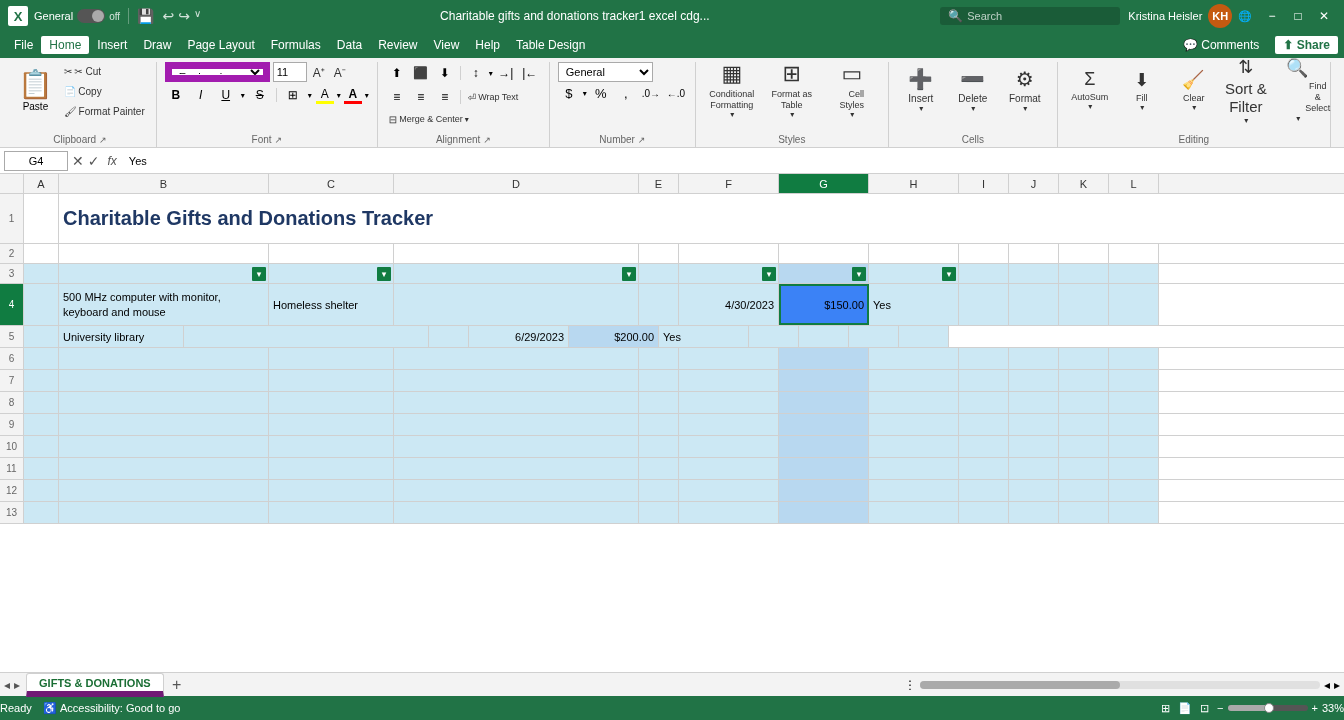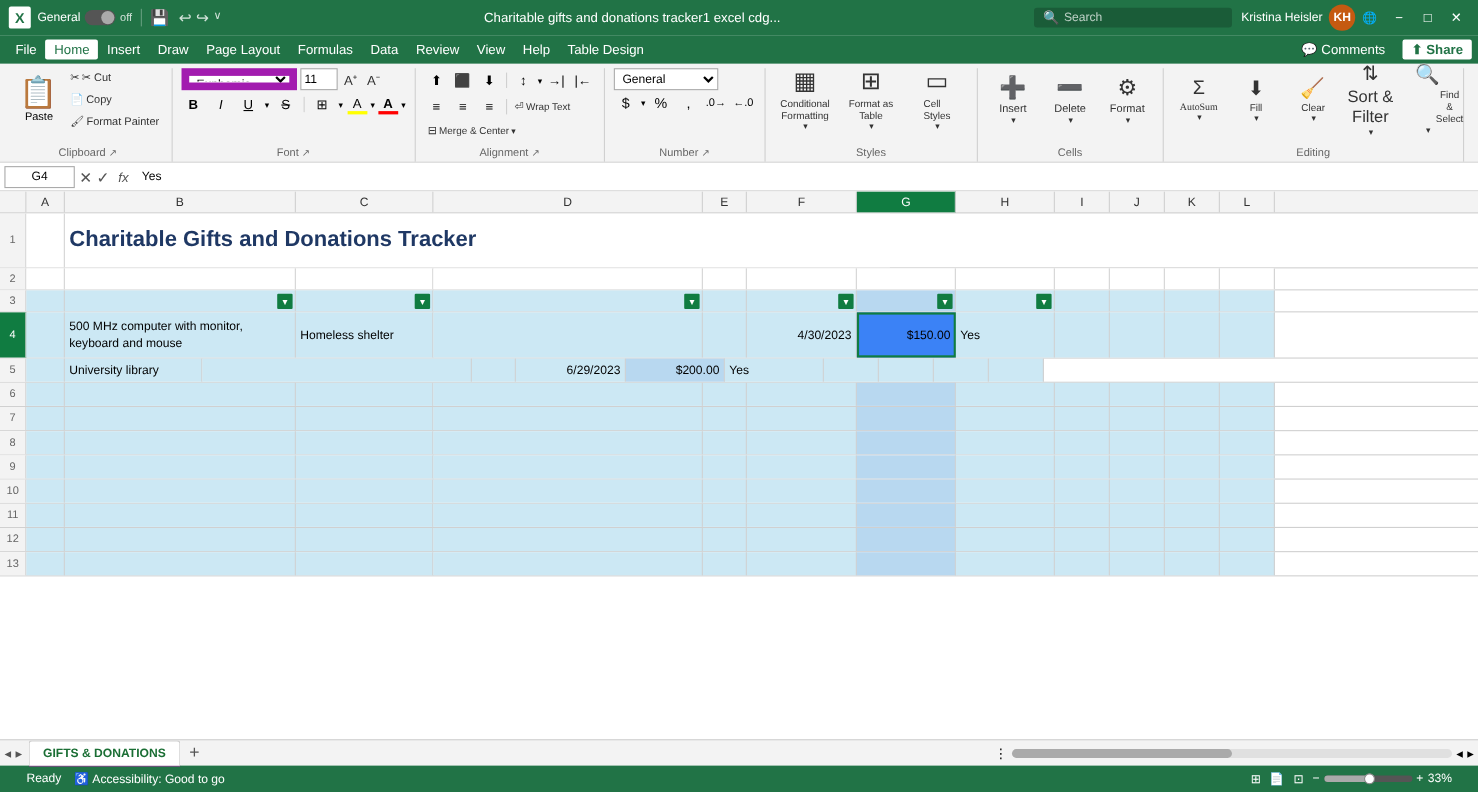--- a/index.html
+++ b/index.html
@@ -284,37 +284,37 @@
     }
     .sheet-tab {
       padding: 0 12px; cursor: pointer; font-size: 11px;
       border: 1px solid #d0d0d0; border-bottom: none;
       display: flex; align-items: center;
       border-radius: 3px 3px 0 0;
       background: #d6f0e0;
       color: #1a6e34;
       font-weight: 600;
     }
-    .sheet-tab.active { background: white; border-bottom: 1px solid #701a75; margin-bottom: -1px; }
+    .sheet-tab.active { background: white; border-bottom: 6px solid #701a75; margin-bottom: -1px; }
     .add-sheet-btn {
       width: 22px; display: flex; align-items: center; justify-content: center;
       cursor: pointer; font-size: 16px; color: #555;
     }
     .tab-nav { display: flex; align-items: center; gap: 4px; margin-right: 4px; }
     .tab-nav span { cursor: pointer; font-size: 12px; color: #555; }
     .tab-right { margin-left: auto; display: flex; align-items: center; gap: 4px; }
 
     
     #status-bar {
       height: 24px;
       background: #217346;
       color: white;
       display: flex;
       align-items: center;
-      padding: 0 24px;
+      padding: 0 0;
       font-size: 11px;
       gap: 12px;
     }
     #status-bar .status-right { margin-left: auto; display: flex; align-items: center; gap: 8px; }
     #status-bar .zoom-area { display: flex; align-items: center; gap: 4px; }
 
     
     .wrap { white-space: normal; line-height: 1.3; }
 
     
@@ -495,21 +495,21 @@
         <span style="font-size:9px;text-align:center;line-height:1.2;">Conditional<br>Formatting</span>
         <span class="dropdown-arrow">▾</span>
       </div>
       <div class="styles-big-btn">
         <div class="icon">⊞</div>
         <span style="font-size:9px;text-align:center;line-height:1.2;">Format as<br>Table</span>
         <span class="dropdown-arrow">▾</span>
       </div>
       <div class="styles-big-btn">
         <div class="icon">▭</div>
-        <span style="font-size:9px;text-align:left;line-height:1.2;">Cell<br>Styles</span>
+        <span style="font-size:9px;text-align:right;line-height:1.2;">Cell<br>Styles</span>
         <span class="dropdown-arrow">▾</span>
       </div>
     </div>
     <div class="ribbon-group-label">Styles</div>
   </div>
 
   <div class="ribbon-group">
     <div style="display:flex;gap:4px;">
       <div class="cells-btn">
         <div class="icon">➕</div>
@@ -527,21 +527,21 @@
         <span class="dropdown-arrow">▾</span>
       </div>
     </div>
     <div class="ribbon-group-label">Cells</div>
   </div>
 
   <div class="ribbon-group">
     <div style="display:flex;gap:4px;">
       <div class="editing-btn">
         <div class="icon">Σ</div>
-        <span style="font-size:9px;line-height:1.2;font-family:Liberation Serif, serif;">AutoSum</span>
+        <span style="font-size:9px;line-height:1.2;">AutoSum</span>
         <span class="dropdown-arrow">▾</span>
       </div>
       <div class="editing-btn">
         <div class="icon">⬇</div>
         <span style="font-size:9px;">Fill</span>
         <span class="dropdown-arrow">▾</span>
       </div>
       <div class="editing-btn">
         <div class="icon">🧹</div>
         <span style="font-size:9px;">Clear</span>

